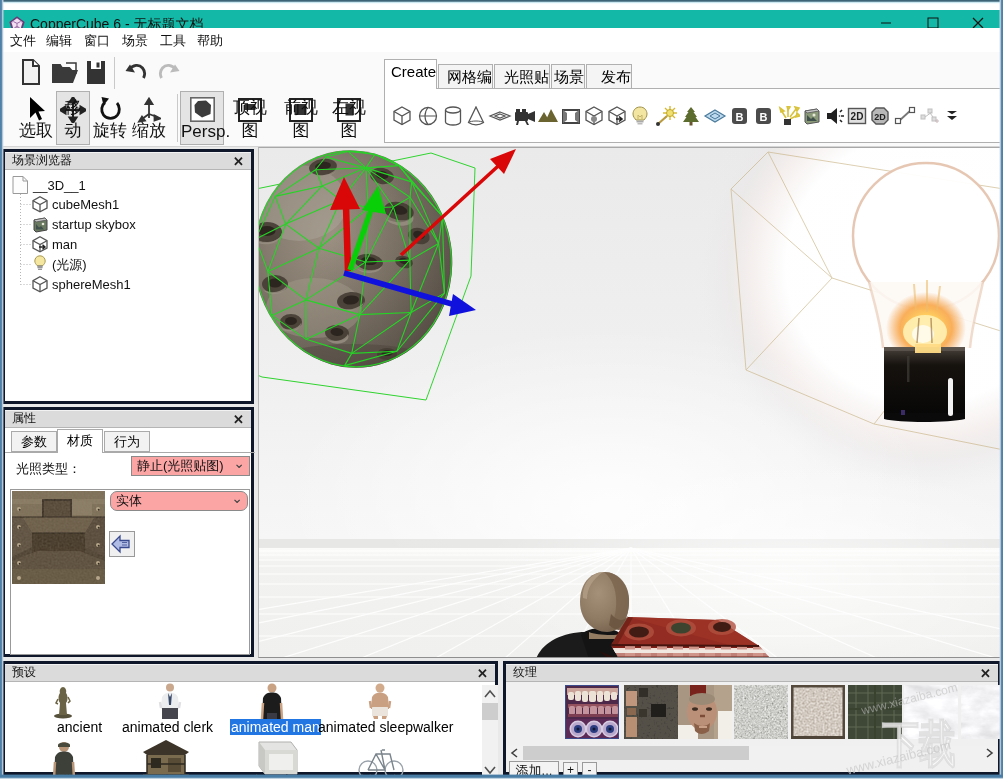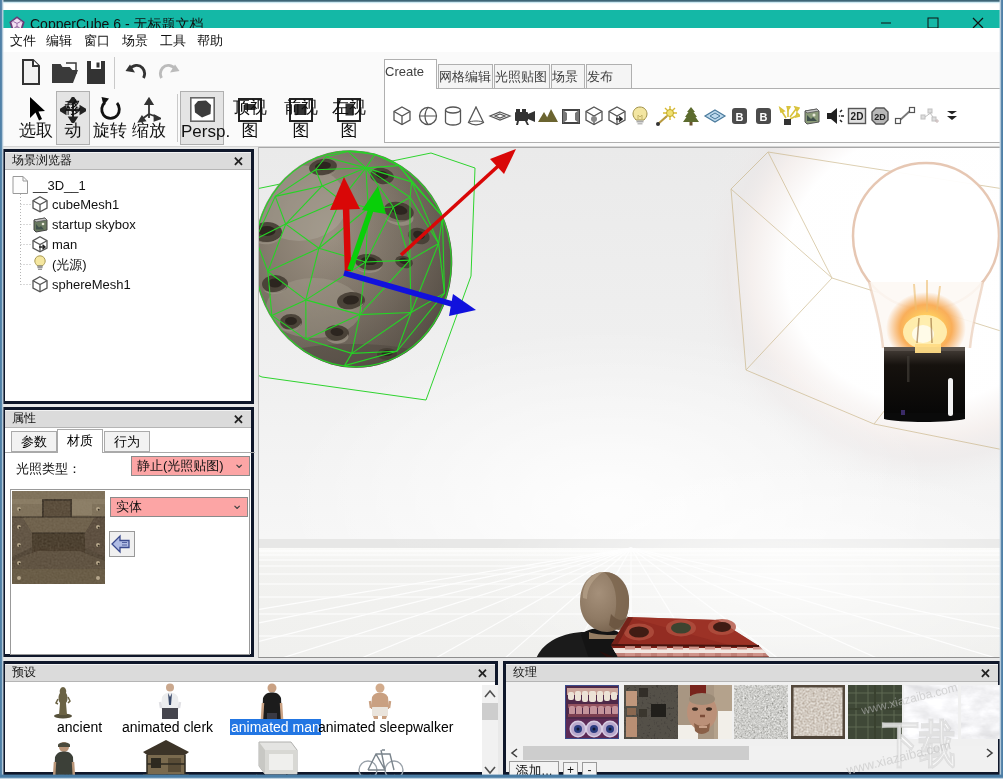--- a/index.html
+++ b/index.html
@@ -21,21 +21,21 @@
 #menu { position:absolute; left:0; top:28px; width:1003px; height:24px; background:#fff; font-size:13px; color:#111; }
 #menu span { position:absolute; top:4px; }
 
 #toolbar { position:absolute; left:0; top:52px; width:1003px; height:95px; background:#fafafa; border-bottom:1px solid #d5d5d5; }
 .tbtn { position:absolute; text-align:center; font-size:17px; color:#111; }
 .tbtn .lbl { position:absolute; left:0; right:0; bottom:2px; }
 .hl { background:#e4e4e4; border:1px solid #b0b0b0; }
 .vsep { position:absolute; width:1px; background:#c9c9c9; }
 
 #tabctl { position:absolute; left:384px; top:7px; width:619px; height:85px; }
-.tab { position:absolute; top:5px; height:25px; border:1px solid #b0b0b0; background:#f4f4f4; font-size:13px; color:#404040; text-align:left; line-height:23px; }
+.tab { position:absolute; top:5px; height:25px; border:1px solid #b0b0b0; background:#f4f4f4; font-size:15px; color:#000000; text-align:right; line-height:23px; }
 .tab.act { top:0; height:30px; background:#fff; border-bottom:none; z-index:2; }
 #tabbody { position:absolute; left:0; top:29px; width:618px; height:55px; background:#fff; border:1px solid #b0b0b0; }
 .ic { position:absolute; top:17px; }
 
 .panel { position:absolute; background:#fff; border:3px solid #0f172a; }
 .phead { position:absolute; left:0; top:0; right:0; height:18px; background:#dbdbdb; box-shadow:inset 0 1px 0 #f2f2f2; border-bottom:1px solid #b5b5b5; font-size:12px; color:#111; padding-left:7px; line-height:17px; }
 .px { position:absolute; right:7px; top:1px; font-size:13px; font-weight:bold; color:#222; }
 #scenep { left:2px; top:149px; width:252px; height:255px; }
 #propp  { left:2px; top:407px; width:252px; height:250px; }
 #presetp { left:2px; top:661px; width:496px; height:114px; }
@@ -451,21 +451,21 @@
               <circle cx="86.7" cy="36.7" r="1"></circle>
               <circle cx="86.7" cy="54.7" r="1"></circle>
               <circle cx="86.7" cy="72.7" r="1"></circle>
             </g>
           <filter id="mgrain">
               <feTurbulence type="fractalNoise" baseFrequency="0.5" numOctaves="2" seed="4"></feTurbulence>
               <feColorMatrix type="matrix" values="0 0 0 0 0.35  0 0 0 0 0.3  0 0 0 0 0.22  0.5 0.5 0 0 -0.3"></feColorMatrix>
             </filter>
           <rect width="93" height="93" filter="url(#mgrain)" opacity="0.5"></rect>
         </svg>
-        <div class="combo" style="position:absolute;left:99px;top:7px;width:138px;height:20px;">实体<span class="chev">⌄</span></div>
+        <div class="combo" style="position:absolute;left:99px;top:1px;width:138px;height:20px;border-radius:7px;">实体<span class="chev">⌄</span></div>
         <div style="position:absolute;left:98px;top:41px;width:26px;height:26px;border:1px solid #999;background:#f0f0f0">
           <svg width="24" height="24" viewBox="0 0 24 24">
               <path d="M10,4 L10,8.5 L19,8.5 L19,15.5 L10,15.5 L10,20 L2,12 Z" fill="#b0bce4" stroke="#3a4a8e" stroke-width="1.3"></path>
               <path d="M12,10.5 L17,10.5 M12,13 L17,13" stroke="#3a4a8e" stroke-width="0.8"></path>
             </svg>
         </div>
       </div>
     </div>
   </div>
 

